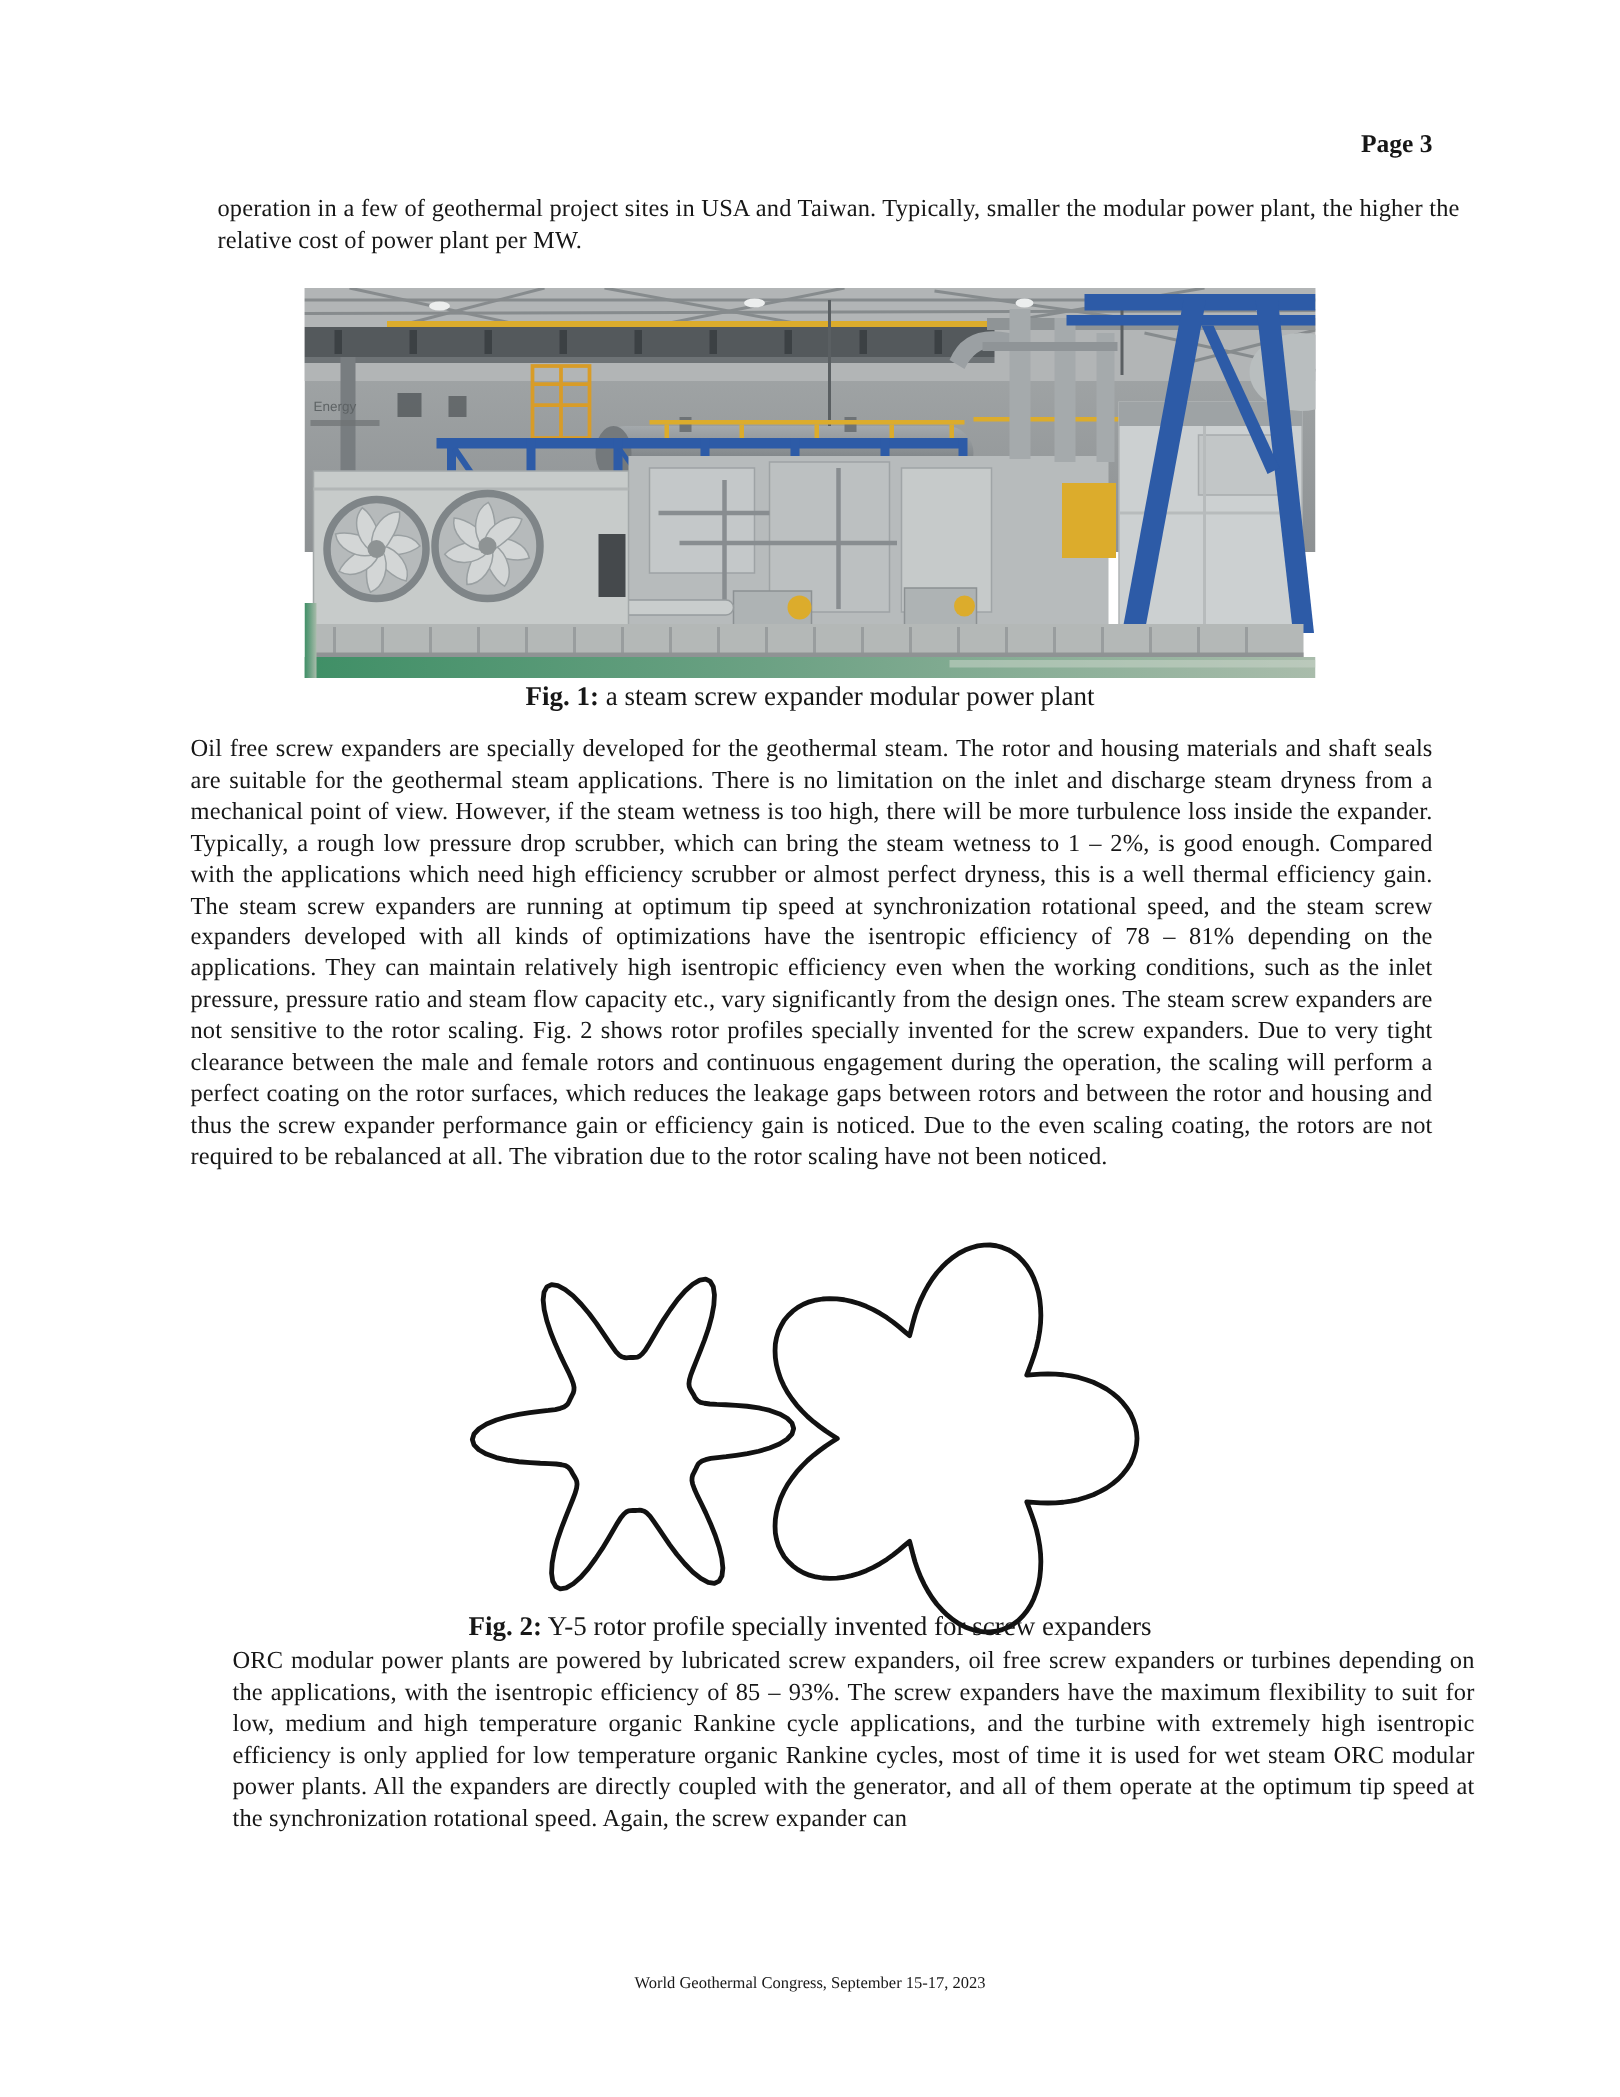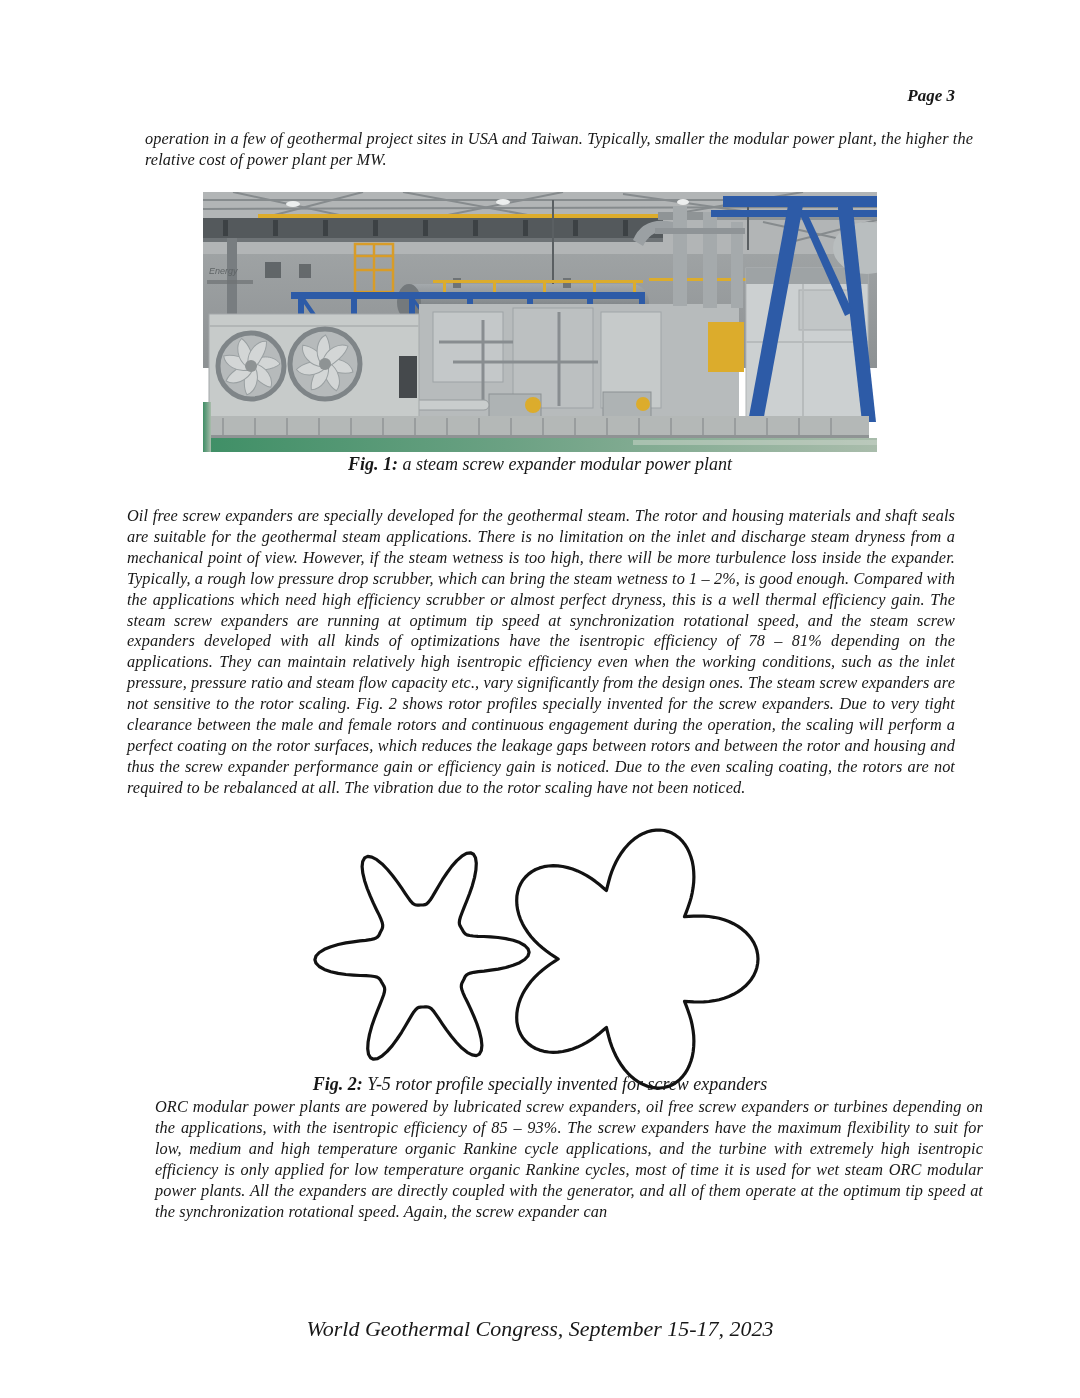--- a/index.html
+++ b/index.html
@@ -1,41 +1,41 @@
 <!DOCTYPE html>
 <html><head>
 <meta charset="utf-8">
 <style>
   html,body{margin:0;padding:0;background:#e9e9e9;}
   #page{
     position:relative;width:1080px;height:1398px;background:#ffffff;
     font-family:"Liberation Serif","DejaVu Serif",serif;color:#171717;
-    overflow:hidden;margin:0 auto;box-shadow:0 0 4px rgba(0,0,0,.25);font-style:italic;
+    overflow:hidden;margin:0 auto;box-shadow:0 0 4px rgba(0,0,0,.25);
   }
   .para{
     position:absolute;left:127px;width:828px;text-align:justify;
     font-size:16.3px;line-height:20.9px;letter-spacing:.1px;
   }
   #page-number{
     position:absolute;right:125px;top:86px;font-weight:bold;font-size:17px;
   }
   .caption{
     position:absolute;left:0;width:1080px;text-align:center;font-size:18px;
   }
   .caption b{font-weight:bold;}
   #footer{
-    position:absolute;left:0;width:1080px;top:1316px;text-align:center;font-size:22px;
+    position:absolute;left:0;width:1080px;top:1316px;text-align:center;font-size:11px;
   }
   #photo-fig{position:absolute;left:203px;top:192px;width:674px;height:260px;}
   #photo-fig svg{display:block;overflow:hidden;}
   #rotor-fig{position:absolute;left:310px;top:815px;width:465px;height:280px;}
   #cap1{top:454px;}
   #cap2{top:1074px;}
   #intro-para{top:129px;margin-left:18px;}
-  #body-para{top:506px;}
+  #body-para{top:489px;}
   #orc-para{top:1097px;margin-left:28px;}
 </style>
 </head>
 <body>
 
 <div id="page">
 
   <div id="page-number">Page 3</div>
 
   <div id="intro-para" class="para">operation in a few of geothermal project sites in USA and Taiwan. Typically, smaller the modular power plant, the higher the relative cost of power plant per MW.</div>

